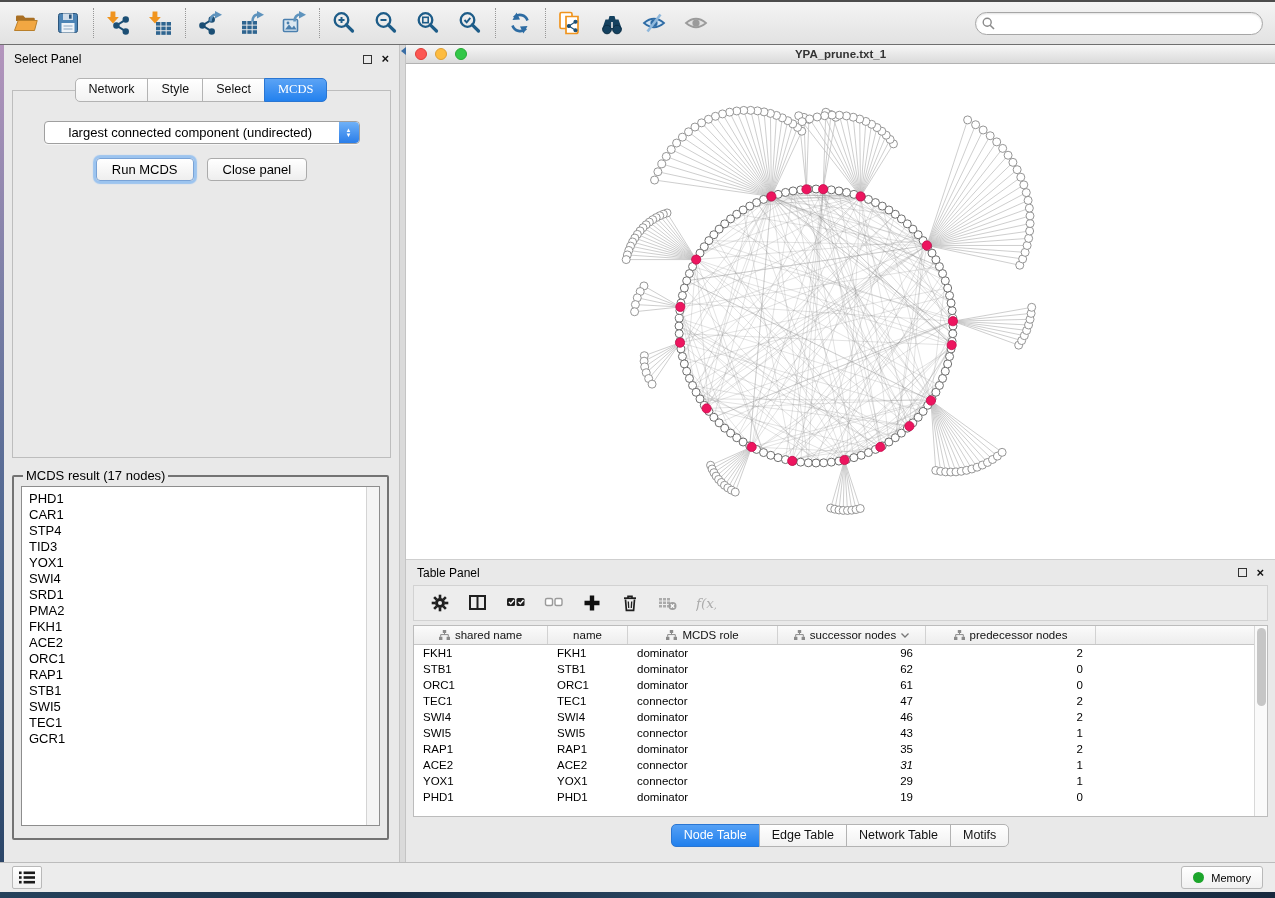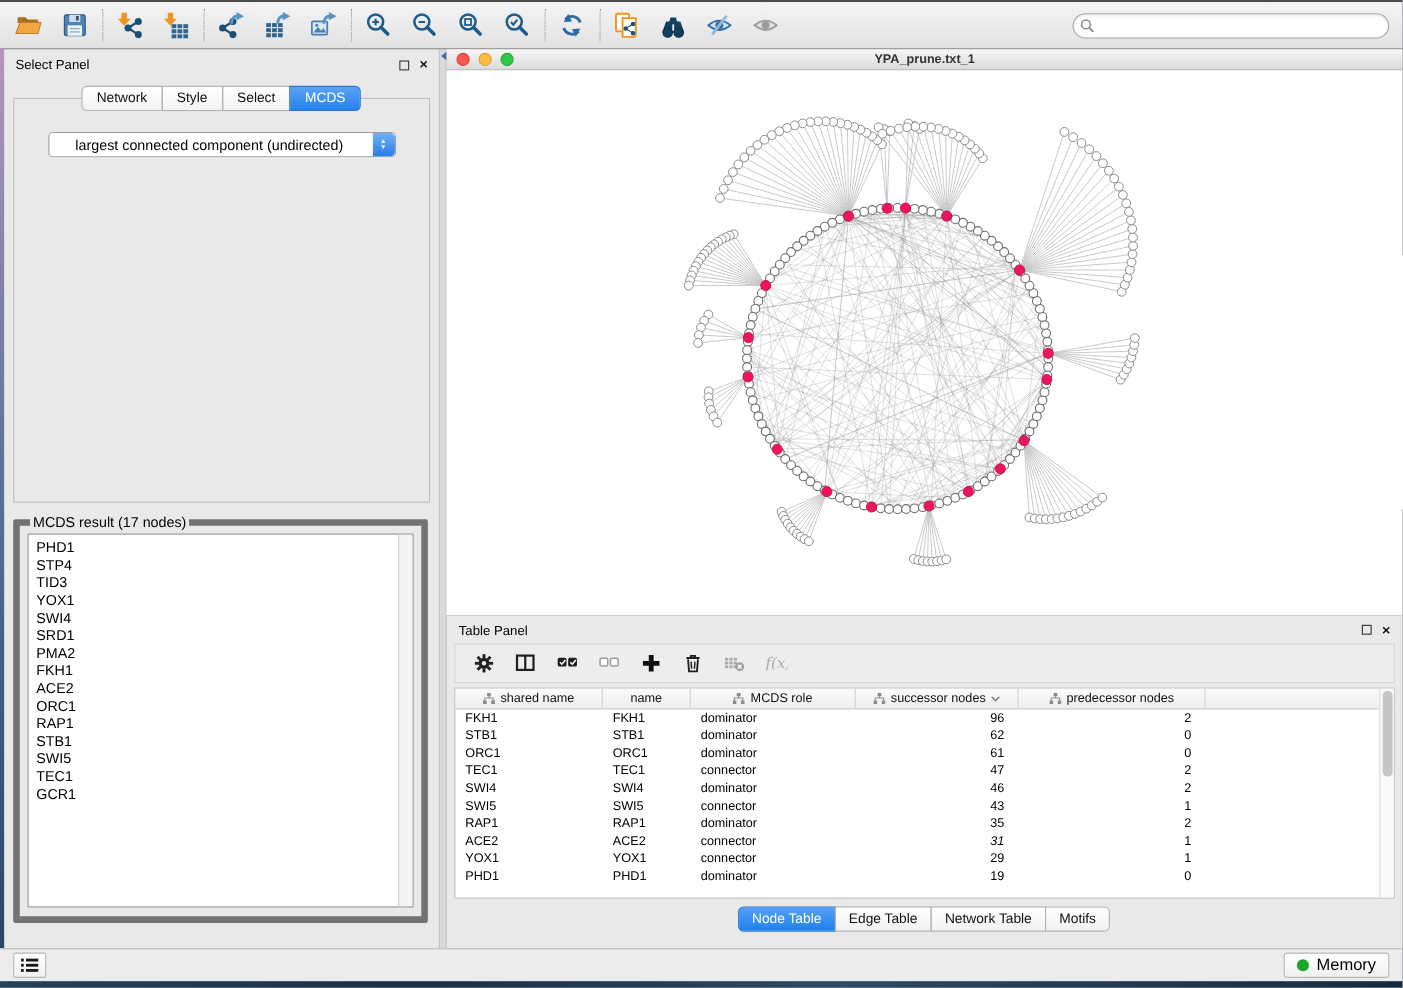--- a/index.html
+++ b/index.html
@@ -34,40 +34,40 @@
   .cp-header { height:22px; display:flex; align-items:center; padding:0 10px; margin-top:3px; }
   .panel-title { font-size:12px; color:#000; }
   .win-icons { margin-left:auto; display:flex; align-items:center; gap:9px; }
   .float-box { width:9px; height:9px; border:1.5px solid #333; display:inline-block; cursor:pointer; }
   .close-x { font-size:13px; font-weight:bold; color:#111; line-height:10px; cursor:pointer; }
 
   .cp-tabs { display:flex; justify-content:center; margin-top:8px; position:relative; z-index:2; }
   .cp-tab { font-size:12.5px; padding:3px 13px 4px; background:linear-gradient(#ffffff,#f2f2f2);
     border:1px solid #b3b3b3; margin-left:-1px; color:#111; cursor:pointer; }
   .cp-tab:first-child { border-radius:5px 0 0 5px; }
-  .cp-tab:last-child { border-radius:0 5px 5px 0; }
+  .cp-tab:last-child { border-radius:0 5px 5px 0;font-family:Liberation Serif, serif; }
   .cp-tab.selected { background:linear-gradient(#5ba3f5,#2381ee); color:#fff; border-color:#2a76d2; }
 
   .cp-body { margin:-12px 8px 0 8px; border:1px solid #bdbdbd; background:#e9e9e9;
     height:368px; padding-top:30px; text-align:center; }
   .opt-label { font-size:13px; color:#000; margin-bottom:12px; }
   .cy-select { width:316px; height:23px; margin:0 auto; background:#fff; border:1px solid #9f9f9f;
     border-radius:4px; position:relative; display:flex; align-items:center; cursor:pointer;
     box-shadow:0 1px 0 rgba(255,255,255,.6); }
   .cy-select .val { font-size:13px; padding-left:24px; color:#000; white-space:nowrap; }
   .cy-select .stepper { position:absolute; right:0; top:0; bottom:0; width:20px;
     background:linear-gradient(#6fb1f7,#2a7de9); border-radius:0 4px 4px 0;
     display:flex; flex-direction:column; align-items:center; justify-content:center; color:#fff; }
   .cy-select .stepper span { font-size:6px; line-height:5px; }
   .btn-row { display:flex; justify-content:center; gap:13px; margin-top:14px; }
   .cy-btn { height:23px; padding:0 15px; font-size:13px; font-family:"Liberation Sans",sans-serif;
     background:linear-gradient(#ffffff,#eeeeee); border:1px solid #ababab; border-radius:4px; cursor:pointer; }
   .cy-btn.focus-ring { box-shadow:0 0 1px 3px #9cc4ef; border-color:#7aa3d6; }
 
-  .mcds-fieldset { margin:10px 10px 0 8px; border:6px solid #737373; border-radius:2px;
+  .mcds-fieldset { margin:10px 10px 0 8px; border:2px solid #737373; border-radius:2px;
     padding:3px 7px 8px 7px; height:372px; }
   .mcds-fieldset legend { font-size:13px; padding:0 3px; margin-left:2px; color:#000; }
   .mcds-list { position:relative; background:#fff; border:1px solid #8d8d8d; height:340px;
     padding:4px 0 0 7px; overflow:hidden; }
   .mcds-item { font-size:13px; line-height:16px; color:#000; }
   .mcds-scroll { position:absolute; right:0; top:0; bottom:0; width:13px; background:#f4f4f4;
     border-left:1px solid #d4d4d4; }
 
   
   .splitter-v { width:7px; background:#dadada; border-left:1px solid #c4c4c4;
@@ -123,21 +123,21 @@
   .tp-tab.selected { background:linear-gradient(#55a0f5,#2080ed); color:#fff; border-color:#2a76d2; }
 
   
   .statusbar { position:absolute; left:0; right:0; bottom:6px; height:30px; background:#ececec;
     border-top:1px solid #bcbcbc; display:flex; align-items:center; padding:0 12px; }
   .list-btn { width:30px; height:23px; background:linear-gradient(#ffffff,#f0f0f0);
     border:1px solid #b9b9b9; border-radius:2px; display:flex; align-items:center;
     justify-content:center; cursor:pointer; }
   .memory-btn { margin-left:auto; height:23px; padding:0 11px; display:flex; align-items:center;
     gap:7px; background:linear-gradient(#ffffff,#f0f0f0); border:1px solid #b9b9b9;
-    border-radius:3px; font-size:15px; cursor:pointer; }
+    border-radius:3px; font-size:11px; cursor:pointer; }
   .mem-dot { width:11px; height:11px; border-radius:50%; background:#1ca52b; }
 </style>
 </head>
 <body>
 
 <div class="screen">
   <div class="top-edge"></div>
 
   <div class="toolbar" id="mainToolbar">
 
@@ -323,26 +323,31 @@
           <div class="cp-tab selected">MCDS</div>
         </div>
       <div class="cp-body">
         <div class="cy-select">
           <span class="val">largest connected component (undirected)</span>
           <span class="stepper">
               <span>▲</span>
               <span>▼</span>
             </span>
         </div>
+        <div class="btn-row">
+          <button class="cy-btn focus-ring">Run MCDS</button>
+          <button class="cy-btn">Close panel</button>
+        </div>
       </div>
       <fieldset class="mcds-fieldset">
         <legend>MCDS result (17 nodes)</legend>
         <div class="mcds-list" id="mcdsList">
           <div class="mcds-scroll"></div>
         <div class="mcds-item">PHD1</div>
+            <div class="mcds-item">CAR1</div>
             <div class="mcds-item">STP4</div>
             <div class="mcds-item">TID3</div>
             <div class="mcds-item">YOX1</div>
             <div class="mcds-item">SWI4</div>
             <div class="mcds-item">SRD1</div>
             <div class="mcds-item">PMA2</div>
             <div class="mcds-item">FKH1</div>
             <div class="mcds-item">ACE2</div>
             <div class="mcds-item">ORC1</div>
             <div class="mcds-item">RAP1</div>

